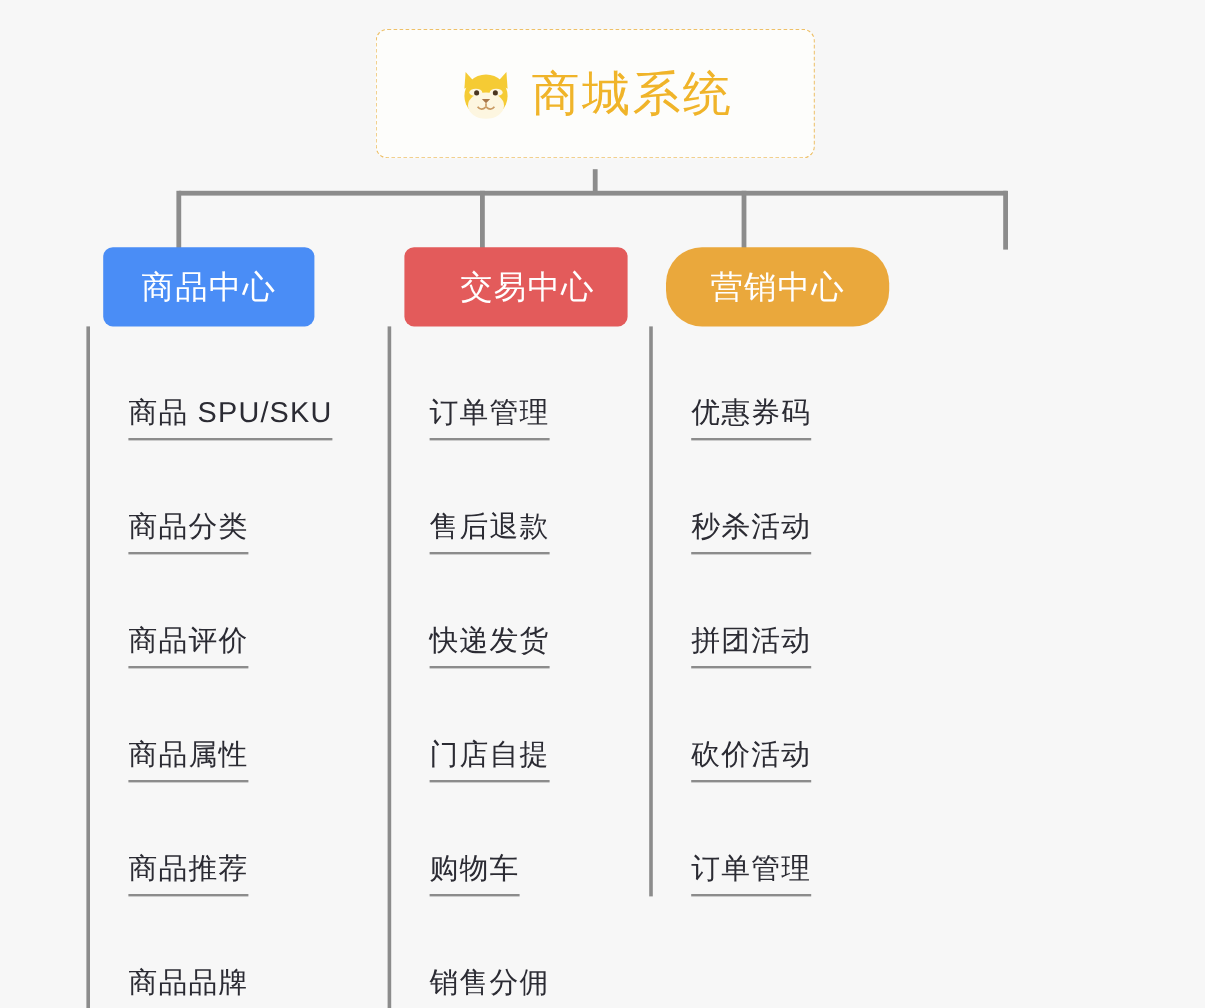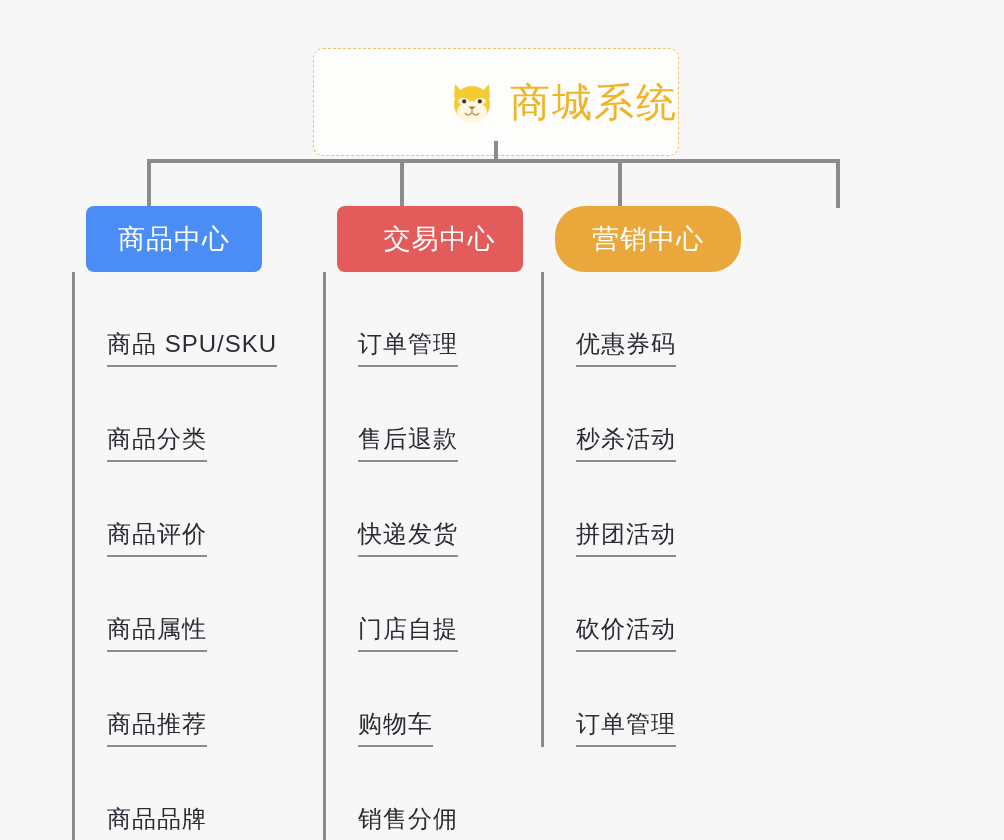--- a/index.html
+++ b/index.html
@@ -18,30 +18,30 @@
   #chart {
     position: relative;
     width: 1004px;
     height: 840px;
   }
 
   
   .root-card {
     position: absolute;
     left: 313px;
-    top: 48px;
+    top: 24px;
     width: 366px;
     height: 108px;
     box-sizing: border-box;
     background: #fdfdfb;
     border: 1px dashed #eec068;
     border-radius: 10px;
     display: flex;
     align-items: center;
-    justify-content: flex-end;
+    justify-content: center;
     gap: 14px;
   }
   .root-emoji {
     font-size: 42px;
     line-height: 1;
     display: block;
     width: 48px;
     height: 48px;
   }
   .root-emoji svg { display: block; }

